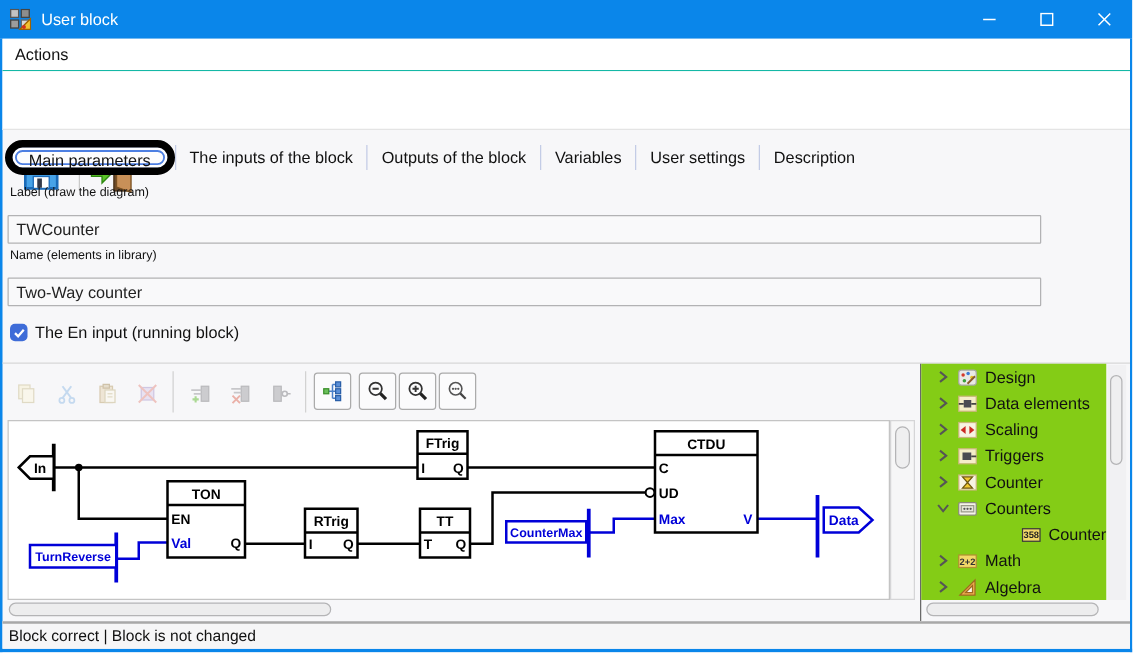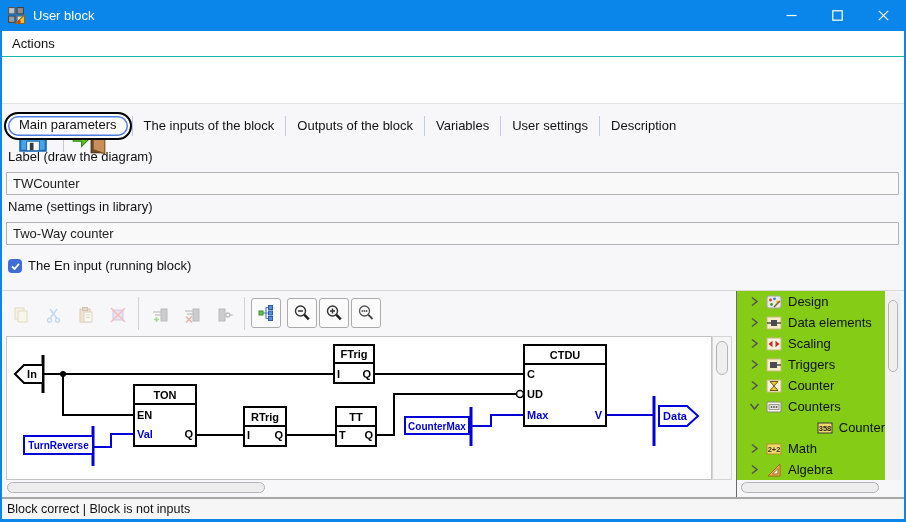--- a/index.html
+++ b/index.html
@@ -19,27 +19,27 @@
   .menubar { position:absolute; left:2px; top:31px; width:902px; height:26px; background:#fff; border-bottom:1px solid #14b8a6; display:flex; align-items:center; }
   .menu-item { font-size:13px; color:#111; padding:0 10px; height:100%; display:flex; align-items:center; }
 
   .toolbar { position:absolute; left:2px; top:57px; width:902px; height:47px; background:#fff; border-bottom:1px solid #e4e4e4; }
   .tb-btn { position:absolute; top:61px; width:42px; height:40px; display:flex; align-items:center; justify-content:center; border-radius:3px; }
   .tb-sep { position:absolute; left:61px; top:67px; width:1px; height:28px; background:#c9c9c9; }
 
   
   .tabs { position:absolute; left:4px; top:111px; height:29px; display:flex; align-items:center; }
   .tab { font-size:13px; color:#111; padding:0 11px; white-space:nowrap; }
-  .tab.selected { border:2px solid #000000; border-radius:14px; height:28px; line-height:21px; padding:0 13px;
+  .tab.selected { border:6px solid #000000; border-radius:14px; height:28px; line-height:21px; padding:0 13px;
                   box-shadow: inset 0 0 0 2px #ffffff, inset 0 0 0 3.5px #4d7fe2; background:#fdfdfe; }
   .tab-sep { width:1px; height:20px; background:#c3cce6; }
 
   
-  .form-label { position:absolute; left:8px; font-size:13px; color:#111; }
-  .text-input { position:absolute; left:6px; width:893px; height:23px; border:1px solid #b2b2b4; background:#f9f9fa;
+  .form-label { position:absolute; left:8px; font-size:10px; color:#111; }
+  .text-input { position:absolute; left:6px; width:827px; height:23px; border:1px solid #b2b2b4; background:#f9f9fa;
                 font-family:"Liberation Sans", sans-serif; font-size:13px; color:#222; padding:0 6px; border-radius:1px; }
   .checkbox { position:absolute; left:8px; top:259px; width:14px; height:14px; background:#3e6cd8; border-radius:4px;
               display:flex; align-items:center; justify-content:center; }
   .checkbox-label { position:absolute; left:28px; top:258px; font-size:13px; color:#111; }
 
   
   .editor-top-border { position:absolute; left:2px; top:290px; width:902px; height:1px; background:#d8d8d8; }
   .ed-btn { position:absolute; top:301px; width:27px; height:27px; display:flex; align-items:center; justify-content:center; border-radius:3px; }
   .ed-btn.disabled { opacity:.55; }
   .ed-btn.outlined { top:298px; width:30px; height:30px; border:1px solid #ababab; background:#fbfbfc; }
@@ -134,21 +134,21 @@
     <div class="tab-sep"></div>
     <div class="tab">Variables</div>
     <div class="tab-sep"></div>
     <div class="tab">User settings</div>
     <div class="tab-sep"></div>
     <div class="tab">Description</div>
   </div>
 
   <div class="form-label" style="top:149px;">Label (draw the diagram)</div>
   <input class="text-input" style="top: 172px;" value="TWCounter">
-  <div class="form-label" style="top:199px;">Name (settings in library)</div>
+  <div class="form-label" style="top:199px;">Name (elements in library)</div>
   <input class="text-input" style="top: 222px;" value="Two-Way counter">
   <div class="checkbox">
     <svg width="11" height="11" viewBox="0 0 11 11">
         <path d="M2,5.5 L4.5,8 L9,2.8" stroke="#fff" stroke-width="1.8" fill="none"></path>
       </svg>
   </div>
   <div class="checkbox-label">The En input (running block)</div>
 
   <div class="editor-top-border"></div>
 
@@ -447,16 +447,16 @@
 
   <div class="vscroll" style="left:886px; top:292px; width:15px; height:188px; border:none; background:#f1f1f3;">
     <div class="scroll-thumb" style="left:2px; top:8px; width:10px; height:72px;"></div>
   </div>
 
   <div style="position:absolute; left:739px; top:480px; width:162px; height:15px;">
     <div class="hscroll-thumb" style="left:2px; top:2px; width:138px; height:11px;"></div>
   </div>
 
   <div class="statusbar">
-    <span>Block correct | Block is not inputs</span>
+    <span>Block correct | Block is not changed</span>
   </div>
 
 </div>
 
 </body></html>

